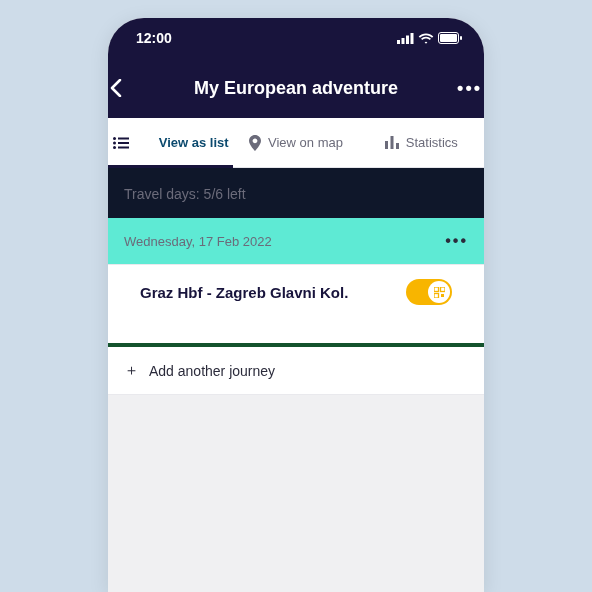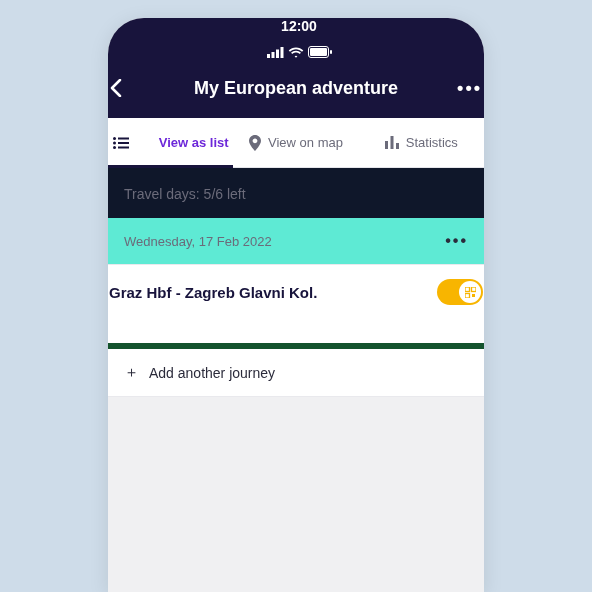--- a/index.html
+++ b/index.html
@@ -24,21 +24,20 @@
   .statusbar {
     background: #18143c;
     height: 40px;
     display: flex;
     align-items: center;
     justify-content: space-between;
     padding: 0 22px 0 28px;
     color: #fff;
     font-size: 14px;
     font-weight: 600;
-    flex-direction: column;
   }
   .status-right { display: flex; align-items: center; gap: 4px; }
   .header {
     background: #18143c;
     height: 60px;
     display: flex;
     align-items: center;
     padding: 0 2px;
     color: #fff;
   }
@@ -74,21 +73,21 @@
     display: flex;
     align-items: center;
     justify-content: center;
     gap: 7px;
     font-size: 13px;
     color: #6b6b7a;
     position: relative;
     cursor: pointer;
   }
   .tab.active {
-    color: #6d28d9;
+    color: #0c4a6e;
     font-weight: 600;
     gap: 30px;
   }
   .tab.active::after {
     content: "";
     position: absolute;
     left: 0; right: 0; bottom: -1px;
     height: 3px;
     background: #18143c;
   }
@@ -109,22 +108,22 @@
     border-bottom: 1px solid #e9e9ed;
   }
   .day-more {
     font-size: 16px;
     letter-spacing: 2px;
     font-weight: 900;
     color: #2b2b3b;
   }
   .journey {
     background: #fff;
-    padding: 14px 1px 16px;
-    border-bottom: 6px solid #14532d;
+    padding: 14px 32px 16px;
+    border-bottom: 4px solid #14532d;
   }
   .journey-row1 {
     display: flex;
     align-items: center;
     justify-content: space-between;
     margin-bottom: 22px;
   }
   .journey-name {
     font-size: 15px;
     font-weight: 700;

